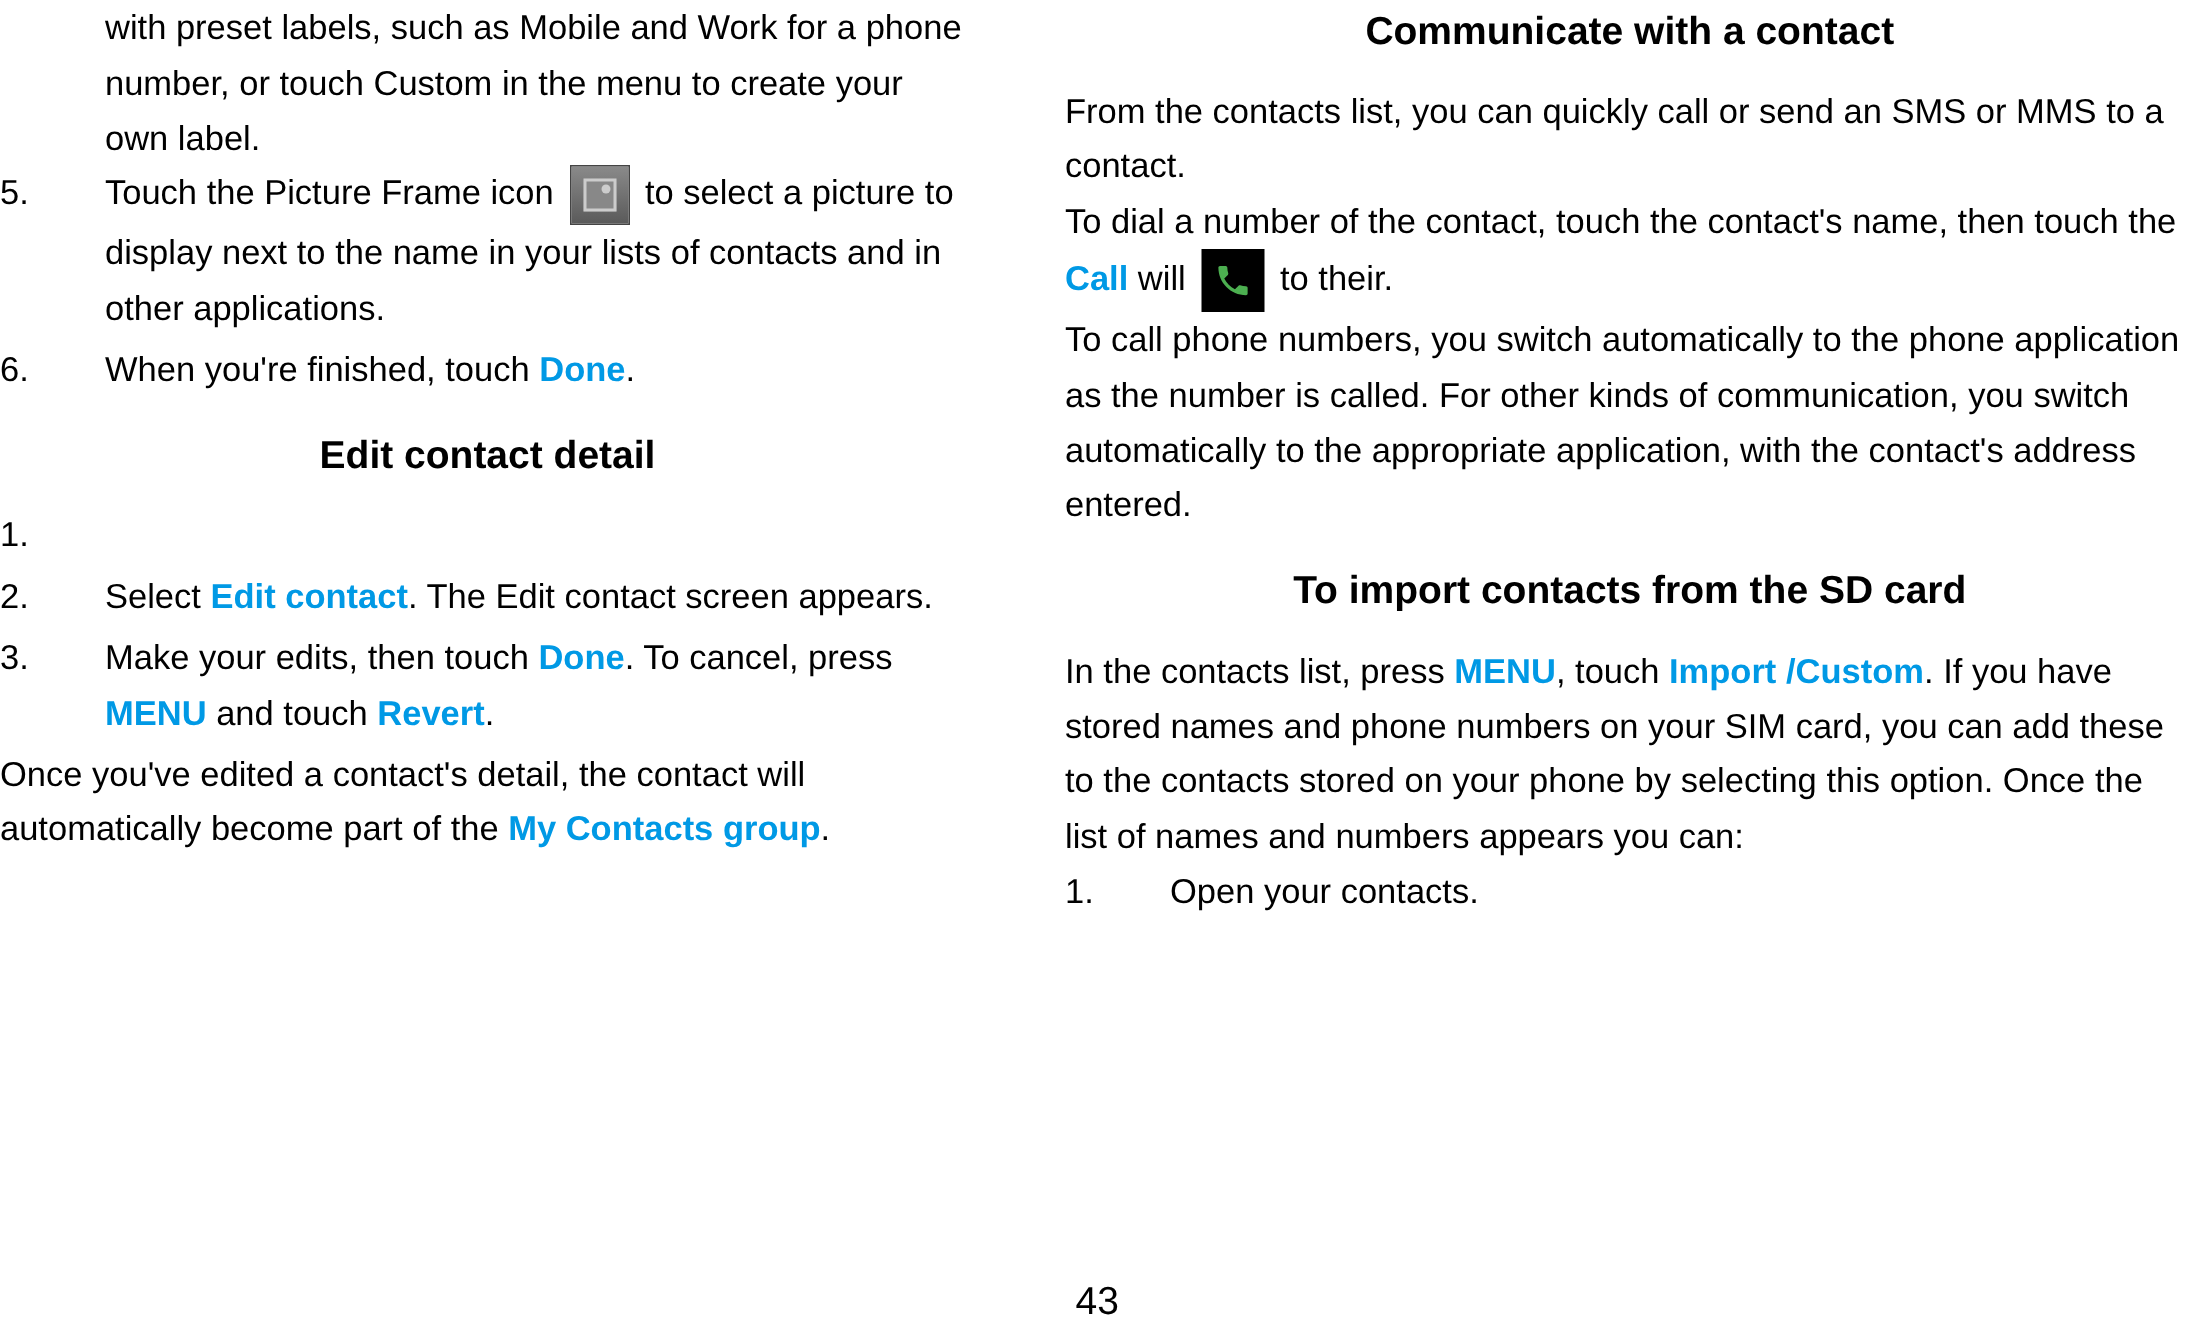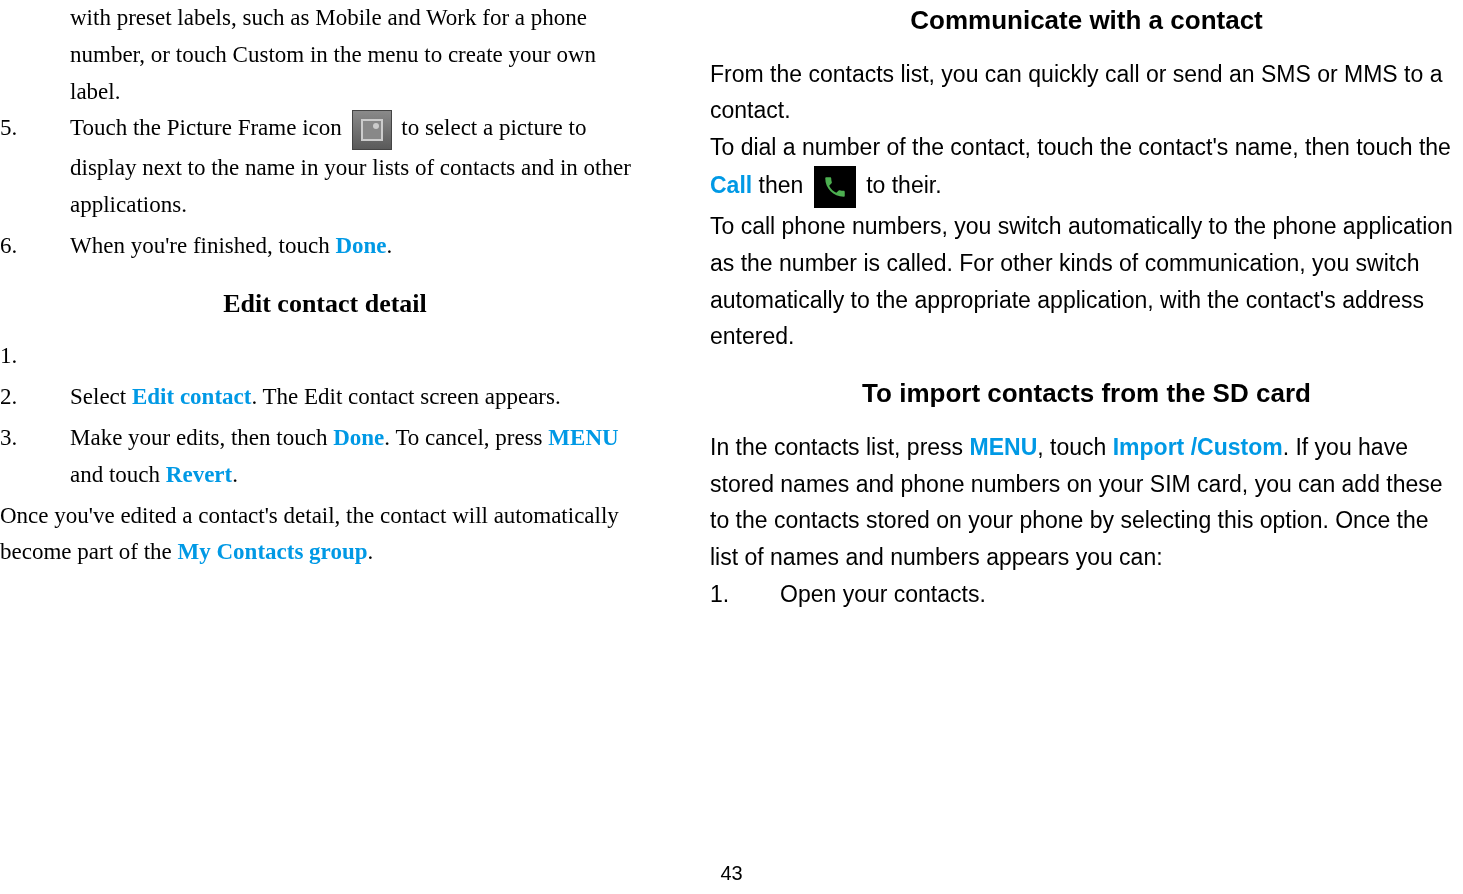--- a/index.html
+++ b/index.html
@@ -22,21 +22,20 @@
       gap: 40px;
       padding: 0 0 0 0;
     }
     .column {
       flex: 1;
     }
     .left-column {
       padding-right: 10px;
       width: 660px;
       flex: 0 0 660px;
-      font-family: Liberation Serif, serif;
     }
     .right-column {
       padding-left: 10px;
       flex: 1;
     }
     .list-item {
       display: flex;
       margin-bottom: 4px;
     }
     .list-num {
@@ -102,21 +101,21 @@
     }
     .phone-svg {
       width: 26px;
       height: 26px;
     }
     .page-number {
       position: absolute;
       bottom: 5px;
       left: 50%;
       transform: translateX(-50%);
-      font-size: 20px;
+      font-size: 26px;
       text-align: right;
     }
     .continued-para {
       margin-left: 70px;
     }
   </style>
 </head>
 <body>
 
 <div class="page-container">
@@ -169,21 +168,21 @@
     </div>
 
   </div>
 
   <div class="column right-column">
 
     <h2 style="margin-top:0;">Communicate with a contact</h2>
 
     <div class="para">From the contacts list, you can quickly call or send an SMS or MMS to a contact.</div>
     <div class="para">
-      <span>To dial a number of the contact, touch the contact's name, then touch the </span><span class="highlight">Call</span><span> then </span>
+      <span>To dial a number of the contact, touch the contact's name, then touch the </span><span class="highlight">Call</span><span> will </span>
       <span class="icon-box call-icon">
         <svg class="phone-svg" viewBox="0 0 24 24" fill="#4CAF50">
           <path d="M6.62 10.79c1.44 2.83 3.76 5.14 6.59 6.59l2.2-2.2c.27-.27.67-.36 1.02-.24 1.12.37 2.33.57 3.57.57.55 0 1 .45 1 1V20c0 .55-.45 1-1 1-9.39 0-17-7.61-17-17 0-.55.45-1 1-1h3.5c.55 0 1 .45 1 1 0 1.25.2 2.45.57 3.57.11.35.03.74-.25 1.02l-2.2 2.2z"></path>
         </svg>
       </span>
       <span> to their.</span>
     </div>
     <div class="para">To call phone numbers, you switch automatically to the phone application as the number is called. For other kinds of communication, you switch automatically to the appropriate application, with the contact's address entered.</div>
 
     <h2>To import contacts from the SD card</h2>

